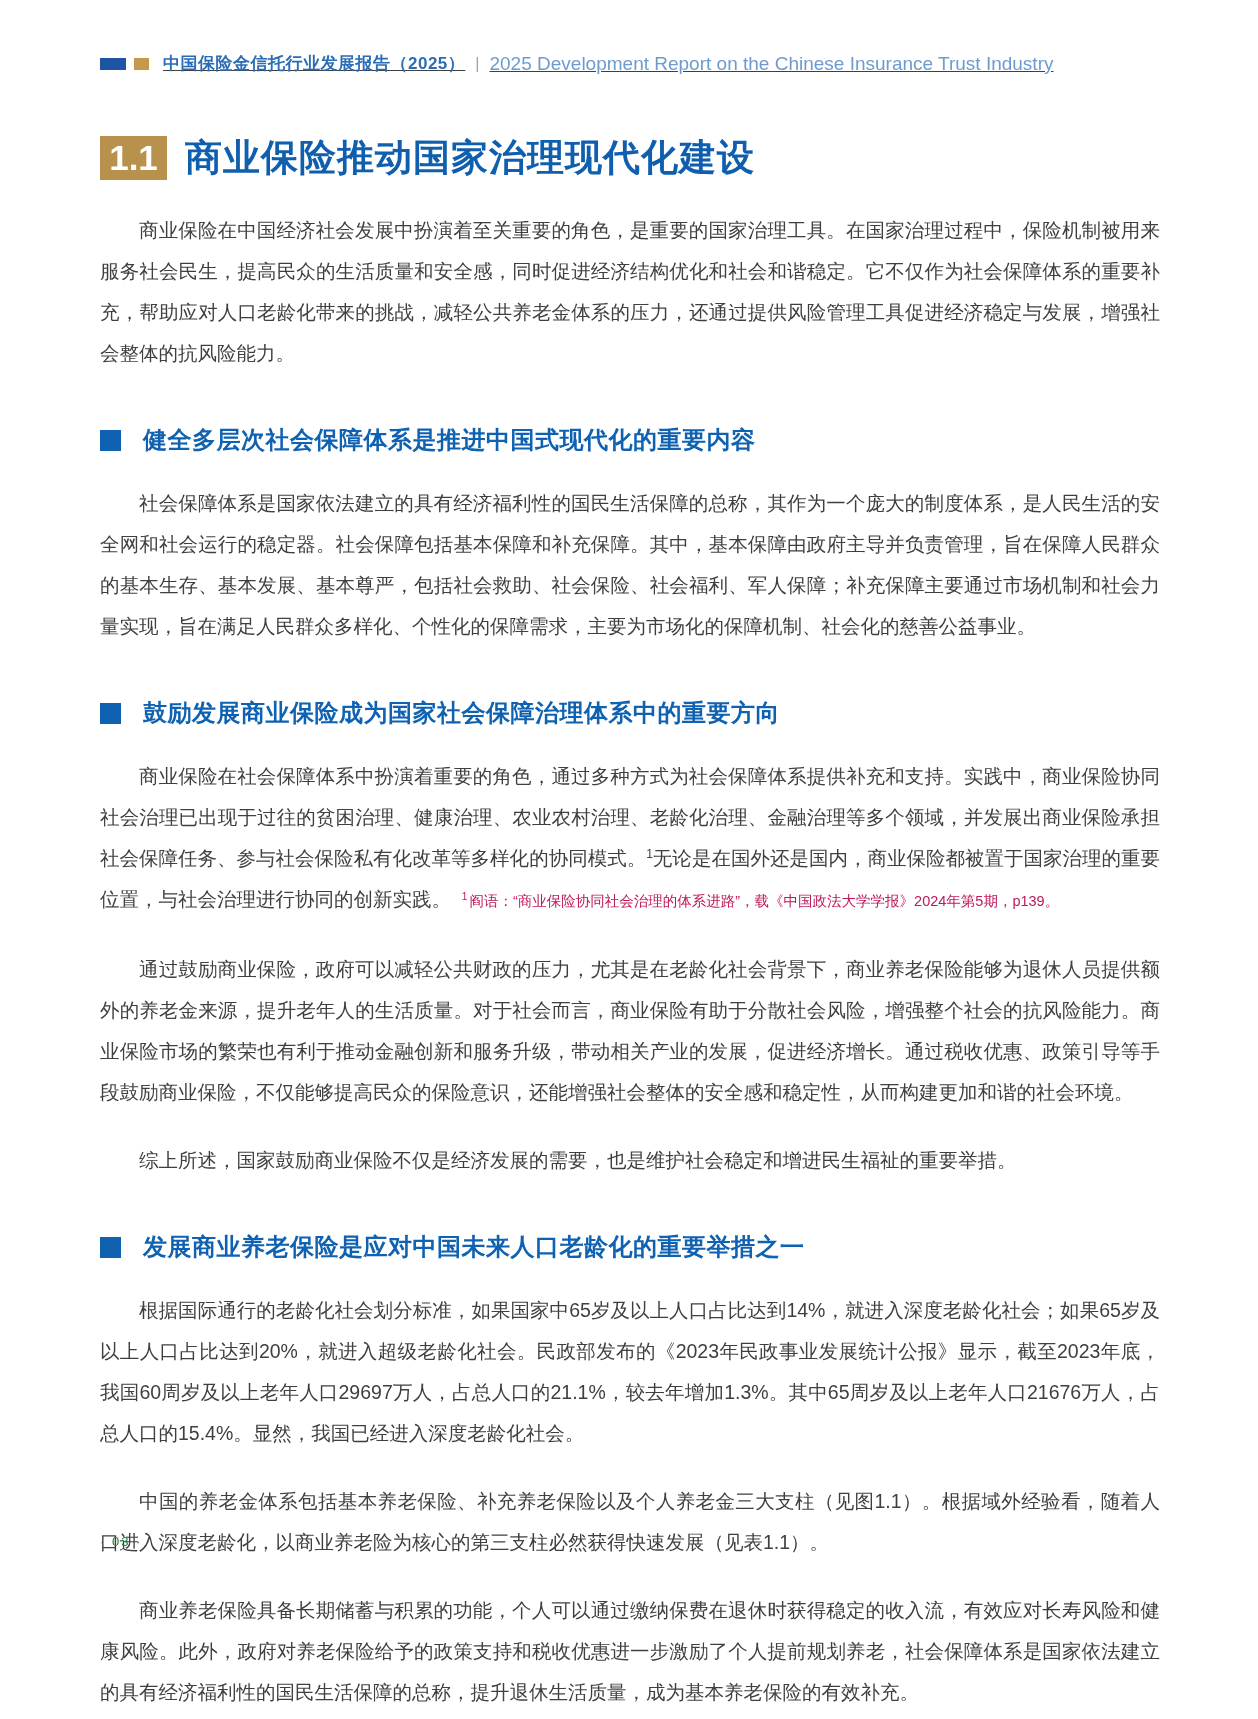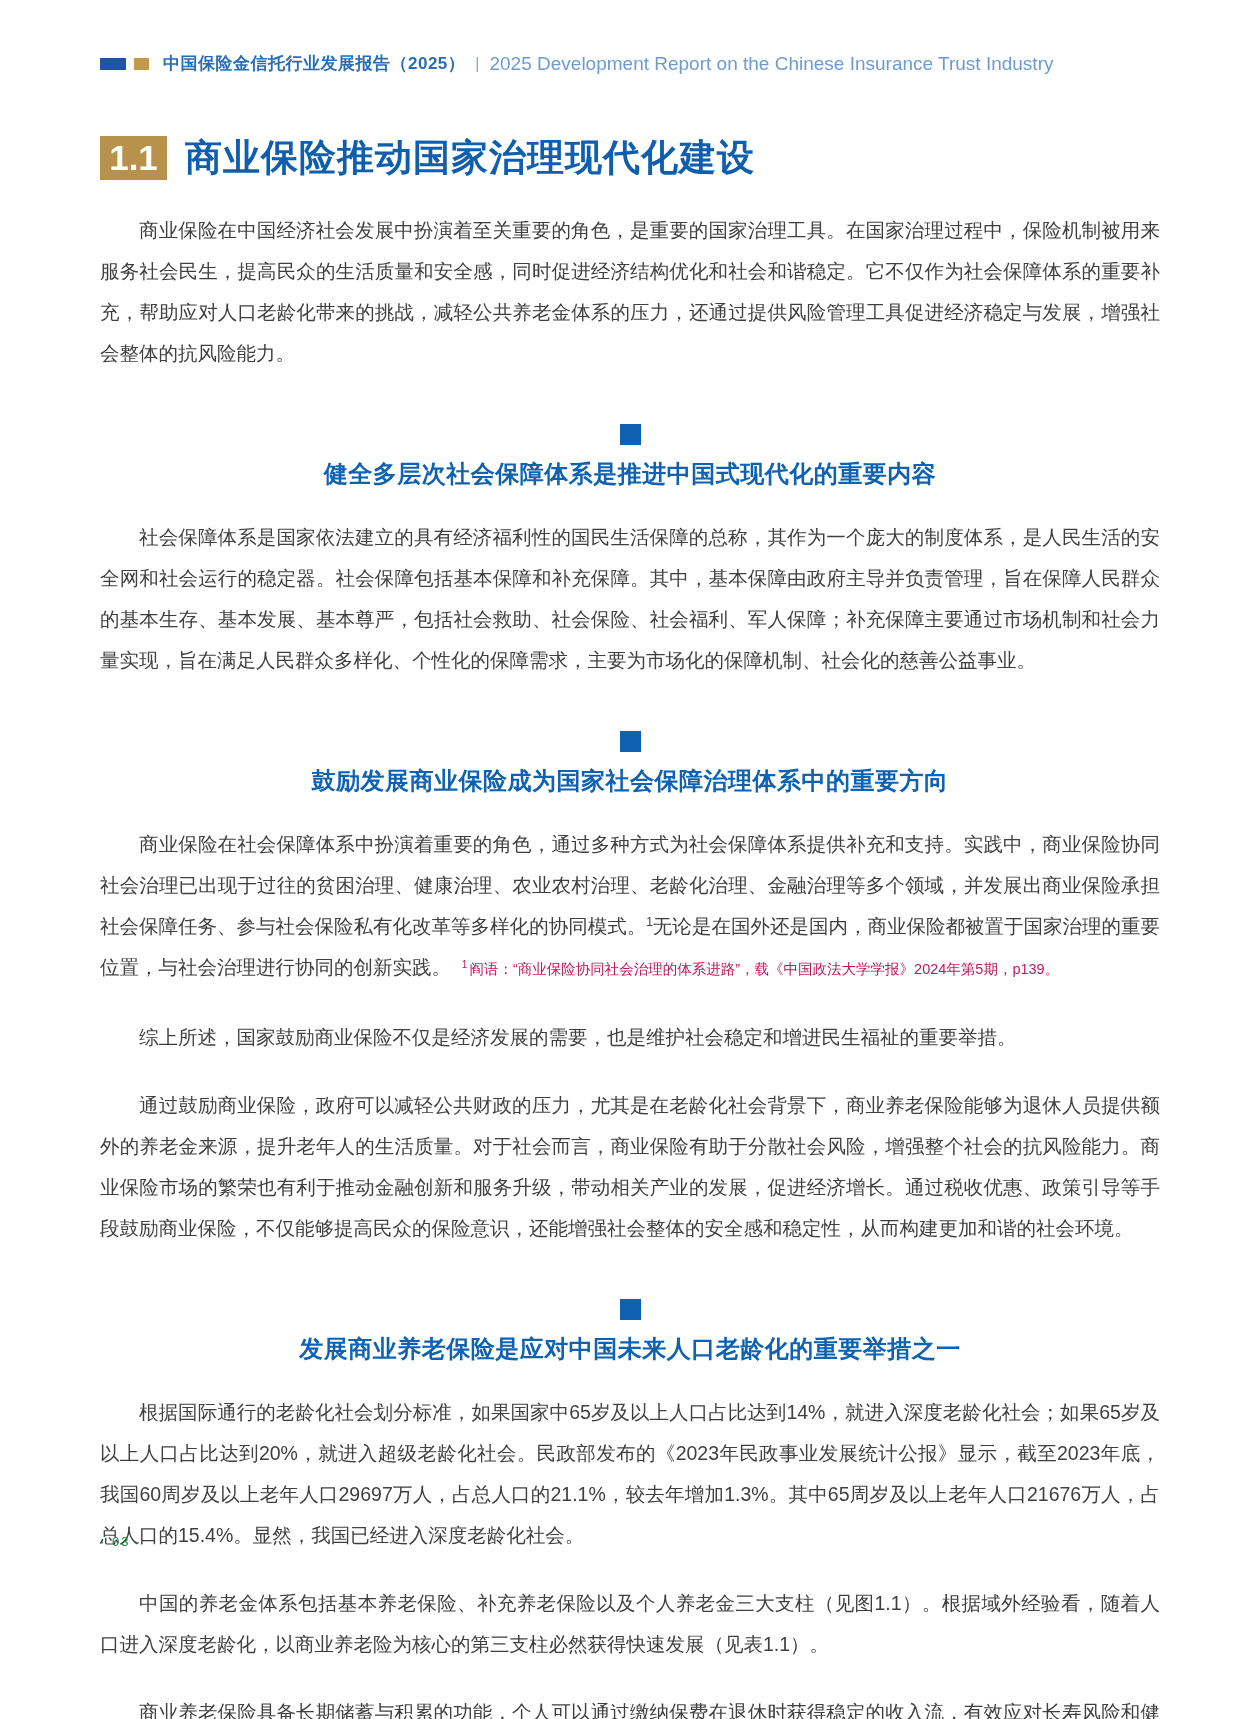--- a/index.html
+++ b/index.html
@@ -14,20 +14,21 @@
     width: 1258px; height: 1719px;
     background: #ffffff;
     padding: 52px 98px 0 100px;
     overflow: hidden;
   }
   
   .header {
     display: flex; align-items: center;
     gap: 8px;
     white-space: nowrap;
+    text-decoration: underline;
   }
   .block { display: inline-block; height: 12px; }
   .block-blue { width: 26px; background: #1d55a4; }
   .block-gold { width: 15px; background: #c3994e; margin-right: 6px; }
   .header-zh { font-size: 17px; font-weight: bold; color: #2a6cb5; letter-spacing: .5px; }
   .header-divider { font-size: 16px; color: #7fa8d6; margin: 0 2px; }
   .header-en { font-size: 19px; color: #6d9bd0; }
   
   .section-title {
     margin-top: 58px;
@@ -40,24 +41,23 @@
     font-size: 35px; font-weight: bold;
     padding: 0 6px;
   }
   .section-heading {
     font-size: 37px; font-weight: bold;
     color: #0f5fae; letter-spacing: 1px;
   }
   
   .sub-heading {
     margin: 50px 0 8px 0;
-    display: flex; align-items: center; gap: 13px;
+    display: flex; align-items: center; gap: 22px;
     font-size: 24px; font-weight: bold; color: #0f62b1;
     letter-spacing: .5px;
-    flex-direction: column;
   }
   .bullet { display: inline-block; width: 21px; height: 21px; background: #0f62b1; flex: 0 0 auto; }
   
   .body-para {
     margin-top: 27px;
     font-size: 19.5px;
     line-height: 41px;
     text-align: justify;
     text-indent: 2em;
     color: #3f3f3f;
@@ -105,23 +105,23 @@
 
   <p class="body-para">社会保障体系是国家依法建立的具有经济福利性的国民生活保障的总称，其作为一个庞大的制度体系，是人民生活的安全网和社会运行的稳定器。社会保障包括基本保障和补充保障。其中，基本保障由政府主导并负责管理，旨在保障人民群众的基本生存、基本发展、基本尊严，包括社会救助、社会保险、社会福利、军人保障；补充保障主要通过市场机制和社会力量实现，旨在满足人民群众多样化、个性化的保障需求，主要为市场化的保障机制、社会化的慈善公益事业。</p>
 
   <h2 class="sub-heading">
     <span class="bullet"></span>
     <span>鼓励发展商业保险成为国家社会保障治理体系中的重要方向</span>
   </h2>
 
   <p class="body-para"><span>商业保险在社会保障体系中扮演着重要的角色，通过多种方式为社会保障体系提供补充和支持。实践中，商业保险协同社会治理已出现于过往的贫困治理、健康治理、农业农村治理、老龄化治理、金融治理等多个领域，并发展出商业保险承担社会保障任务、参与社会保险私有化改革等多样化的协同模式。</span><sup class="fn-ref">1</sup><span>无论是在国外还是国内，商业保险都被置于国家治理的重要位置，与社会治理进行协同的创新实践。</span>&nbsp;&nbsp;<span class="footnote"><sup>1</sup><span>阎语：“商业保险协同社会治理的体系进路”，载《中国政法大学学报》2024年第5期，p139。</span></span></p>
 
+  <p class="body-para">通过鼓励商业保险，政府可以减轻公共财政的压力，尤其是在老龄化社会背景下，商业养老保险能够为退休人员提供额外的养老金来源，提升老年人的生活质量。对于社会而言，商业保险有助于分散社会风险，增强整个社会的抗风险能力。商业保险市场的繁荣也有利于推动金融创新和服务升级，带动相关产业的发展，促进经济增长。通过税收优惠、政策引导等手段鼓励商业保险，不仅能够提高民众的保险意识，还能增强社会整体的安全感和稳定性，从而构建更加和谐的社会环境。</p>
+
   <p class="body-para">综上所述，国家鼓励商业保险不仅是经济发展的需要，也是维护社会稳定和增进民生福祉的重要举措。</p>
-
-  <p class="body-para">通过鼓励商业保险，政府可以减轻公共财政的压力，尤其是在老龄化社会背景下，商业养老保险能够为退休人员提供额外的养老金来源，提升老年人的生活质量。对于社会而言，商业保险有助于分散社会风险，增强整个社会的抗风险能力。商业保险市场的繁荣也有利于推动金融创新和服务升级，带动相关产业的发展，促进经济增长。通过税收优惠、政策引导等手段鼓励商业保险，不仅能够提高民众的保险意识，还能增强社会整体的安全感和稳定性，从而构建更加和谐的社会环境。</p>
 
   <h2 class="sub-heading">
     <span class="bullet"></span>
     <span>发展商业养老保险是应对中国未来人口老龄化的重要举措之一</span>
   </h2>
 
   <p class="body-para">根据国际通行的老龄化社会划分标准，如果国家中65岁及以上人口占比达到14%，就进入深度老龄化社会；如果65岁及以上人口占比达到20%，就进入超级老龄化社会。民政部发布的《2023年民政事业发展统计公报》显示，截至2023年底，我国60周岁及以上老年人口29697万人，占总人口的21.1%，较去年增加1.3%。其中65周岁及以上老年人口21676万人，占总人口的15.4%。显然，我国已经进入深度老龄化社会。</p>
 
   <p class="body-para">中国的养老金体系包括基本养老保险、补充养老保险以及个人养老金三大支柱（见图1.1）。根据域外经验看，随着人口进入深度老龄化，以商业养老险为核心的第三支柱必然获得快速发展（见表1.1）。</p>
 

